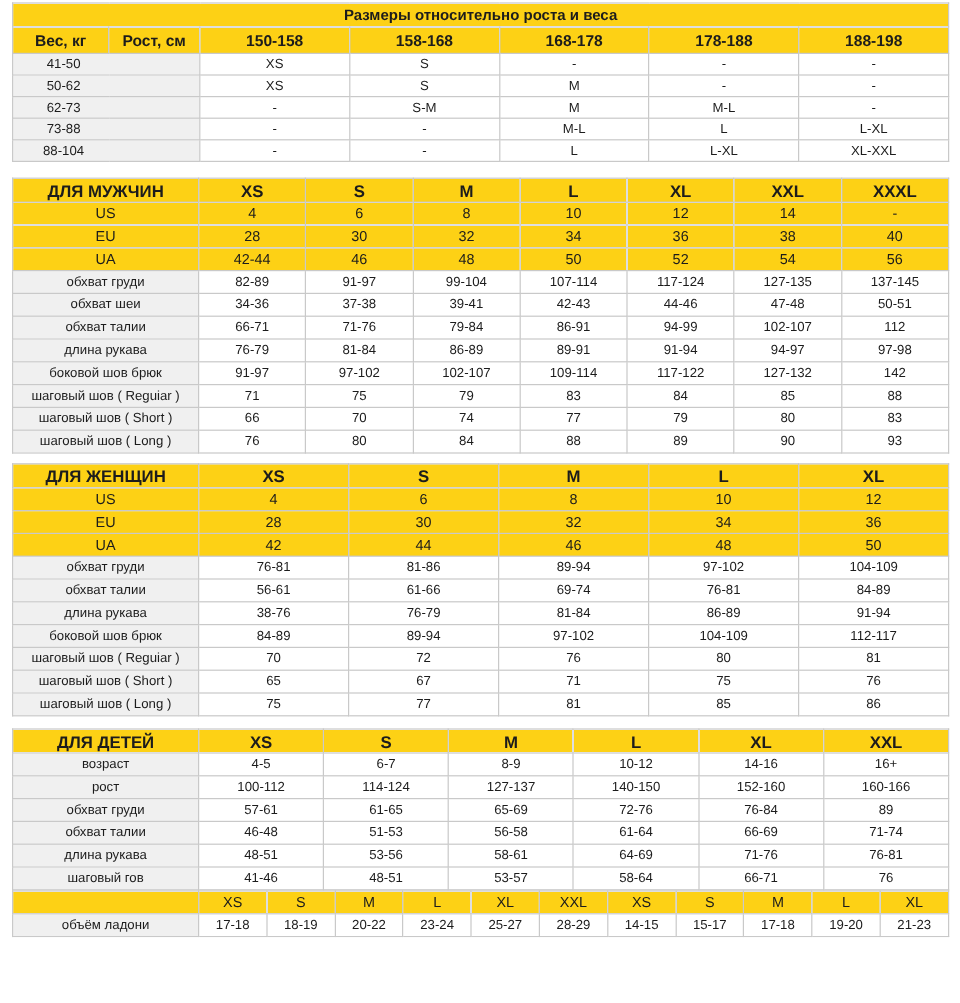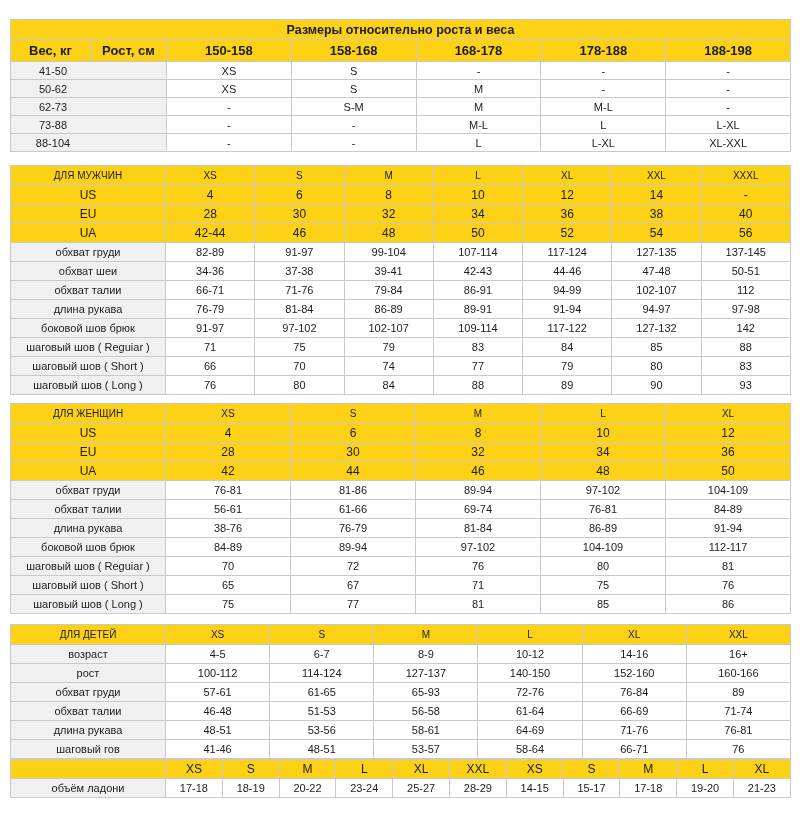--- a/index.html
+++ b/index.html
@@ -18,42 +18,42 @@
     font-family:"Liberation Sans", sans-serif;
     color:var(--text);
   }
   .page{padding:2px 10px 0 10px;}
   table{
     border-collapse:collapse;
     table-layout:fixed;
     width:780px;
     border:1px solid var(--outer);
   }
-  .t-top{margin-bottom:13px;margin-top:17px;}
+  .t-top{margin-bottom:13px;}
   .t-men{margin-bottom:8px;}
   .t-women{margin-bottom:10px;}
   .t-children{margin-bottom:0;}
   td{
     border:1px solid var(--border);
     text-align:center;
     vertical-align:middle;
     font-size:11px;
     padding:0 2px;
     overflow:hidden;
     white-space:nowrap;
   }
   tr{height:19px;}
   .t-top tr{height:18px;}
   .t-top tr.r-title{height:20px;}
   .t-top tr.r-head{height:22px;}
   .size-table tr.r-head{height:20px;}
   .yellow{background:var(--yellow);}
   .title{font-weight:bold;font-size:12.5px;}
   .head{font-weight:600;font-size:13px;}
-  .thead{font-weight:normal;font-size:10px;}
+  .thead{font-weight:bold;font-size:14px;}
   .code{font-size:12px;}
   .label{background:var(--label-bg);}
   .wcell{text-align:left;}
   .wspan{display:inline-block;width:80px;text-align:center;}
 </style>
 </head>
 <body>
 
 <div class="page">
 
@@ -375,21 +375,21 @@
           <td>114-124</td>
           <td>127-137</td>
           <td>140-150</td>
           <td>152-160</td>
           <td>160-166</td>
         </tr>
         <tr>
           <td class="label">обхват груди</td>
           <td>57-61</td>
           <td>61-65</td>
-          <td>65-93</td>
+          <td>65-69</td>
           <td>72-76</td>
           <td>76-84</td>
           <td>89</td>
         </tr>
         <tr>
           <td class="label">обхват талии</td>
           <td>46-48</td>
           <td>51-53</td>
           <td>56-58</td>
           <td>61-64</td>

